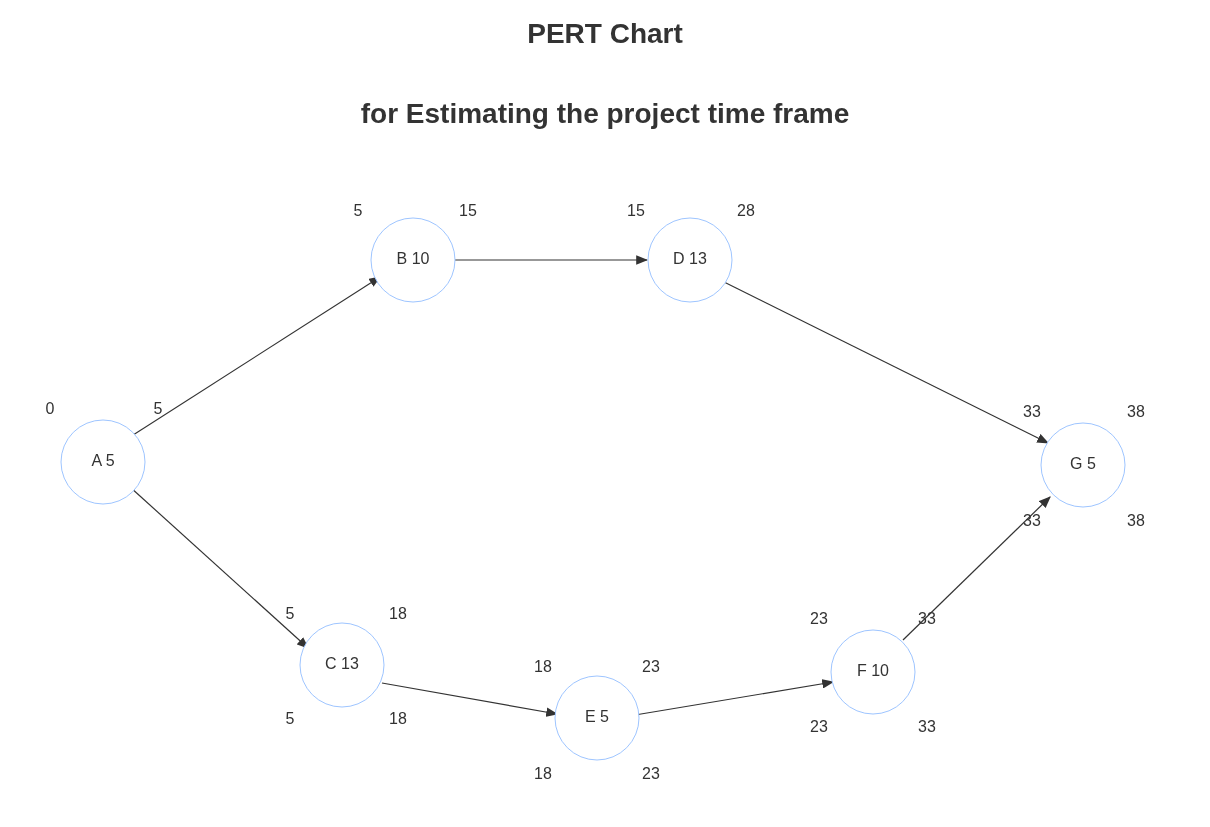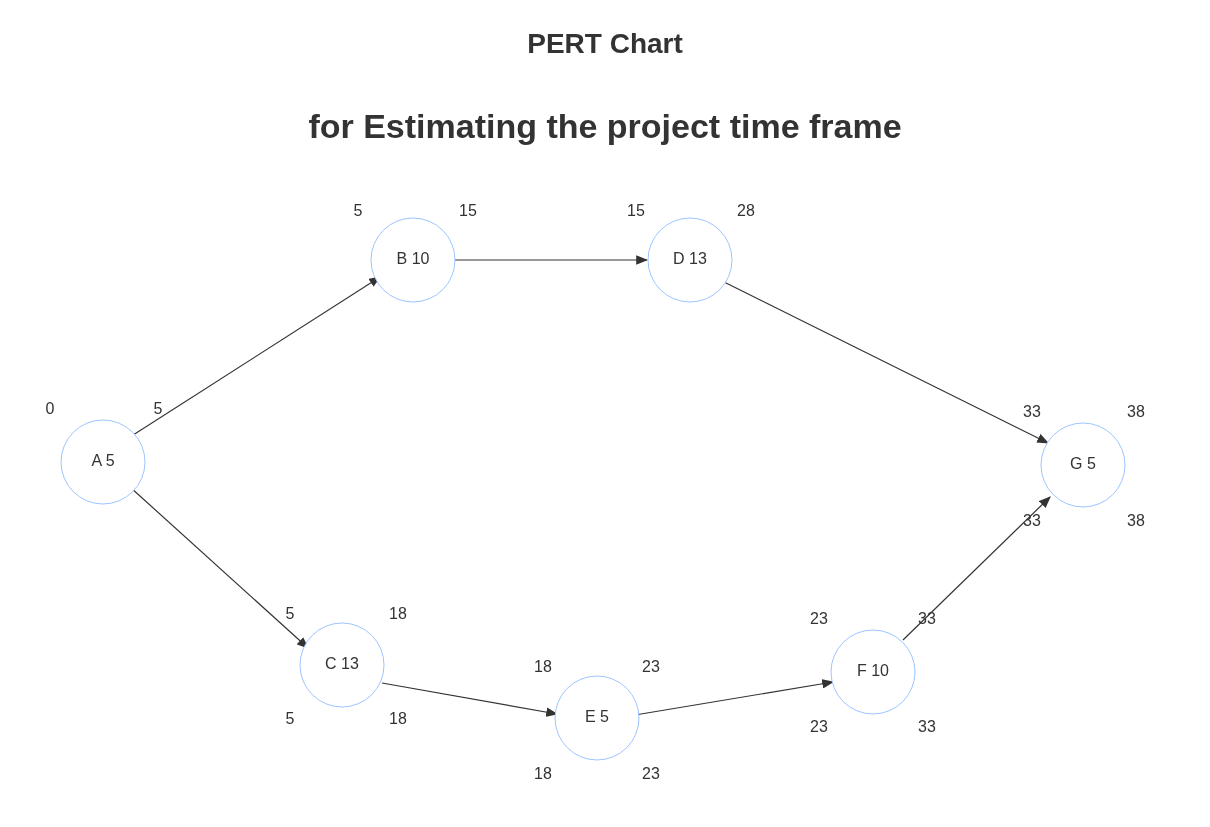--- a/index.html
+++ b/index.html
@@ -11,22 +11,22 @@
     font-family: Arial, Helvetica, sans-serif;
     color: #333333;
     position: relative;
   }
   .title {
     position: absolute;
     width: 100%;
     text-align: center;
     font-weight: bold;
   }
-  .title1 { top: 28px; font-size: 28px; }
-  .title2 { top: 107px; font-size: 34px; }
+  .title1 { top: 18px; font-size: 28px; }
+  .title2 { top: 98px; font-size: 28px; }
   svg.diagram {
     position: absolute;
     left: 0;
     top: 0;
     width: 1210px;
     height: 827px;
   }
   .node-circle {
     fill: #ffffff;
     stroke: #9ec5ff;

